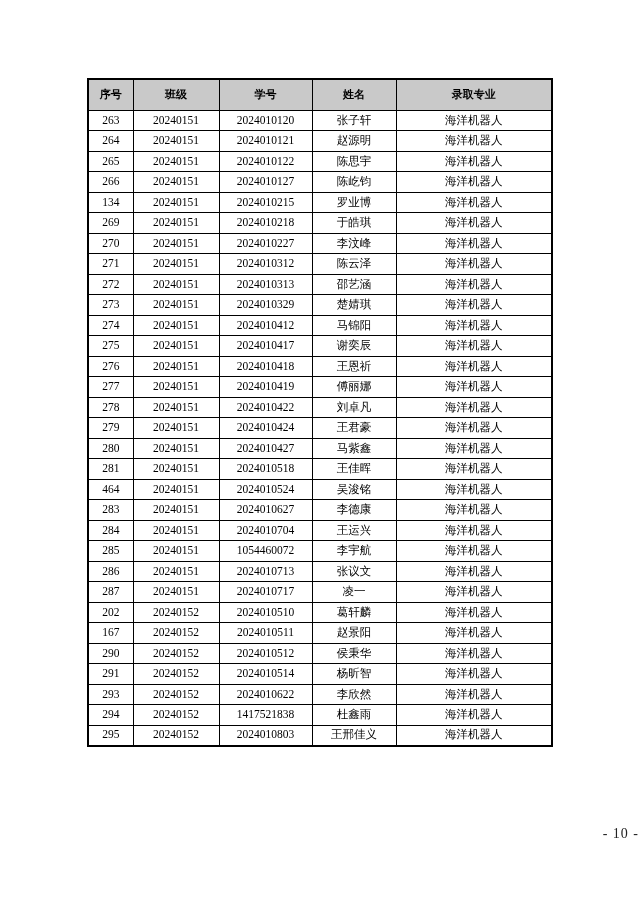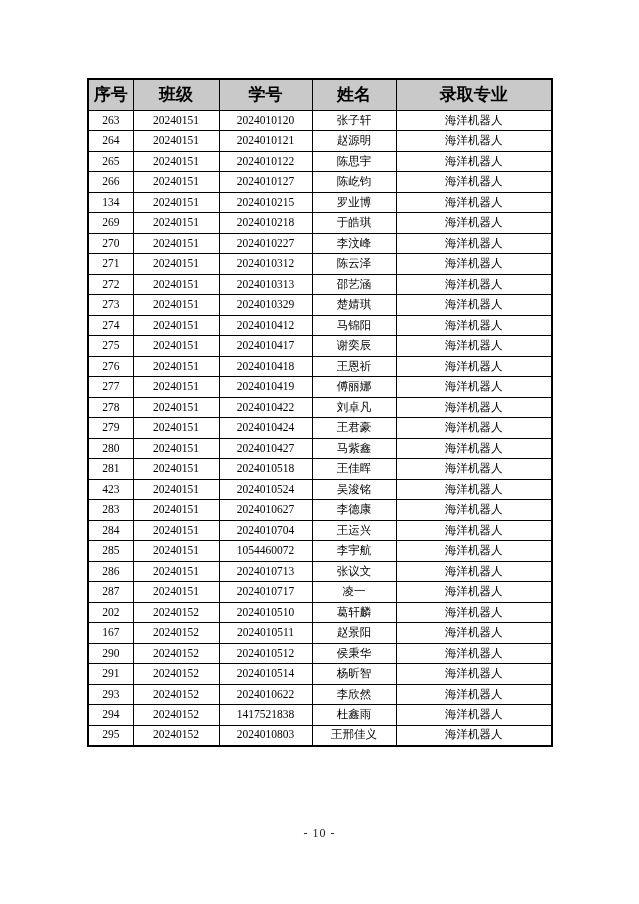--- a/index.html
+++ b/index.html
@@ -21,43 +21,43 @@
     border-collapse: collapse;
     table-layout: fixed;
     border: 2px solid #000000;
   }
   table.roster th {
     border: 1px solid #000000;
     background: #c9c9c9;
     height: 31px;
     font-family: "Liberation Sans", "DejaVu Sans", sans-serif;
     font-weight: bold;
-    font-size: 17px;
+    font-size: 11px;
     text-align: center;
     vertical-align: middle;
     padding: 0;
   }
   table.roster td {
     border: 1px solid #000000;
     height: 20.5px;
     font-size: 11.5px;
     text-align: center;
     vertical-align: middle;
     padding: 0;
     line-height: 1;
     white-space: nowrap;
     overflow: hidden;
   }
   .footer {
     position: absolute;
     top: 826px;
     left: 0;
     width: 100%;
-    text-align: center;
-    font-size: 12px;
+    text-align: right;
+    font-size: 14px;
     color: #222222;
     letter-spacing: 1px;
   }
 </style>
 </head>
 <body>
 
 <div class="page">
   <table class="roster">
     <colgroup>
@@ -197,21 +197,21 @@
           <td>海洋机器人</td>
         </tr>
         <tr>
           <td>281</td>
           <td>20240151</td>
           <td>2024010518</td>
           <td>王佳晖</td>
           <td>海洋机器人</td>
         </tr>
         <tr>
-          <td>423</td>
+          <td>464</td>
           <td>20240151</td>
           <td>2024010524</td>
           <td>吴浚铭</td>
           <td>海洋机器人</td>
         </tr>
         <tr>
           <td>283</td>
           <td>20240151</td>
           <td>2024010627</td>
           <td>李德康</td>

